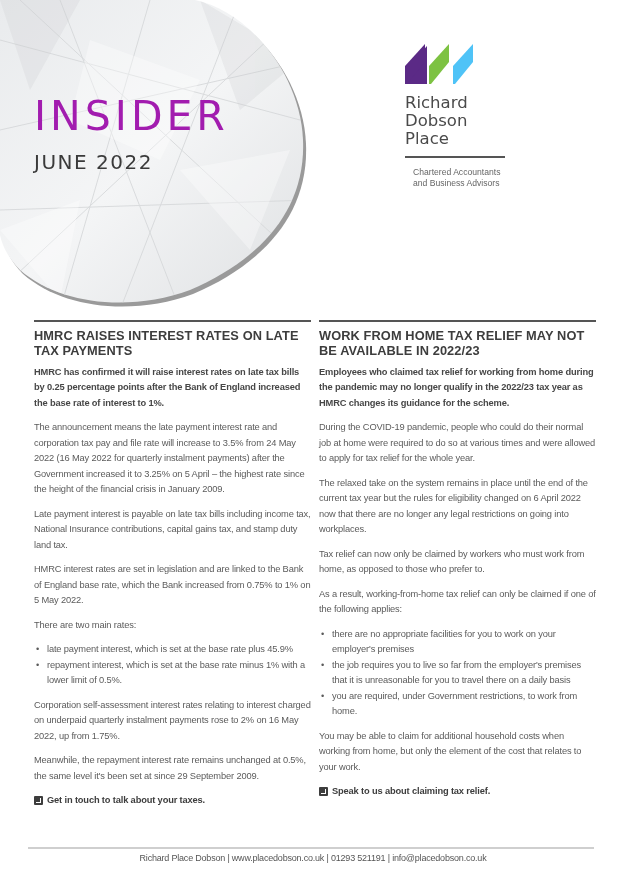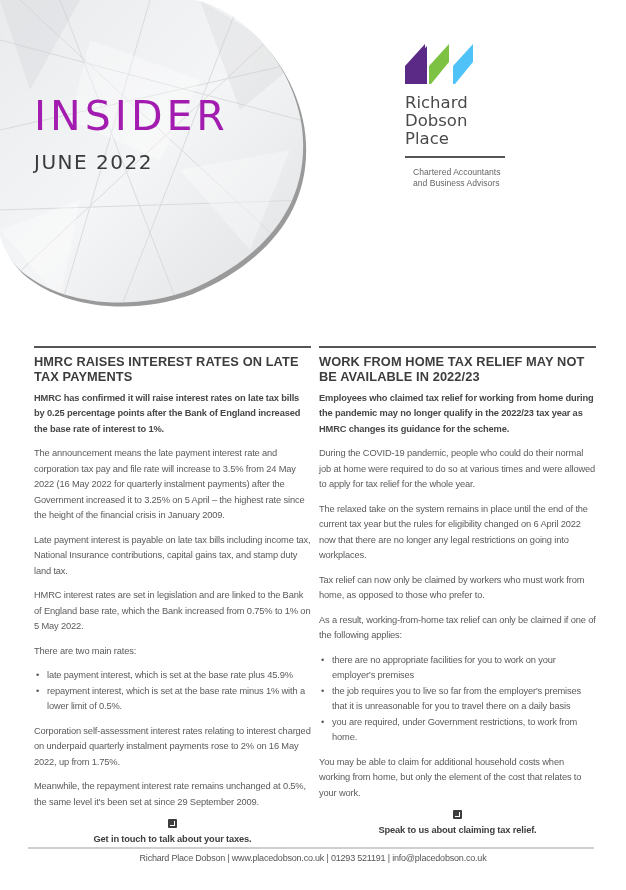--- a/index.html
+++ b/index.html
@@ -14,31 +14,31 @@
 
   
   .logo { position:absolute; left:405px; top:44px; width:140px; }
   .logo-marks { display:block; }
   .logo-name { margin-top:10px; font-family:"DejaVu Sans", sans-serif; font-size:16.5px; line-height:18px; color:#4a4a4a; }
   .logo-name div { display:block; }
   .logo-rule { width:100px; height:2px; background:#555; margin-top:8px; }
   .logo-tag { margin-top:9px; font-size:8.6px; line-height:11px; color:#666;margin-left:8px; }
 
   
-  .col { position:absolute; top:346px; width:277px; }
+  .col { position:absolute; top:320px; width:277px; }
   .col.left { left:34px; }
   .col.right { left:319px; }
   .col-rule { height:1.5px; background:#555; margin-bottom:6px; }
   .headline { font-family:"Liberation Sans", sans-serif; font-weight:700; font-size:12.8px; line-height:15px; color:#3d3d3d; text-transform:uppercase; letter-spacing:0.1px; margin-bottom:7px; }
   .lead { font-family:"Liberation Sans", sans-serif; font-weight:700; font-size:9.3px; line-height:15.5px; color:#474747; margin-bottom:9px; letter-spacing:-0.15px; }
   .para { font-family:"Liberation Sans", sans-serif; font-size:9.3px; line-height:15.5px; color:#5b5b5b; margin-bottom:9px; letter-spacing:-0.15px; }
   .bullets { list-style:none; margin-bottom:9px; }
   .bullets li { position:relative; padding-left:13px; font-size:9.3px; line-height:15.5px; color:#5b5b5b; letter-spacing:-0.15px; }
   .bullets li::before { content:"•"; position:absolute; left:2px; top:0; color:#5b5b5b; }
-  .cta { display:flex; align-items:center; gap:4px; font-weight:700; font-size:9.3px; line-height:15px; color:#3d3d3d; letter-spacing:-0.15px;flex-direction:column; }
+  .cta { display:flex; align-items:center; gap:4px; font-weight:700; font-size:9.3px; line-height:15px; color:#3d3d3d; letter-spacing:-0.15px; }
   .cta-icon { width:9px; height:9px; background:#3d3d3d; border-radius:1px; position:relative; flex:none; }
   .cta-icon::after { content:""; position:absolute; left:2px; top:2px; width:4px; height:4px; border-right:1.5px solid #fff; border-bottom:1.5px solid #fff; }
 
   
   .footer-rule { position:absolute; left:28px; top:847px; width:566px; height:1.5px; background:#cfcfcf; }
   .footer-text { position:absolute; left:0; width:626px; top:853px; text-align:center; font-size:9px; color:#555; letter-spacing:-0.2px; }
 </style>
 </head>
 <body>
 

